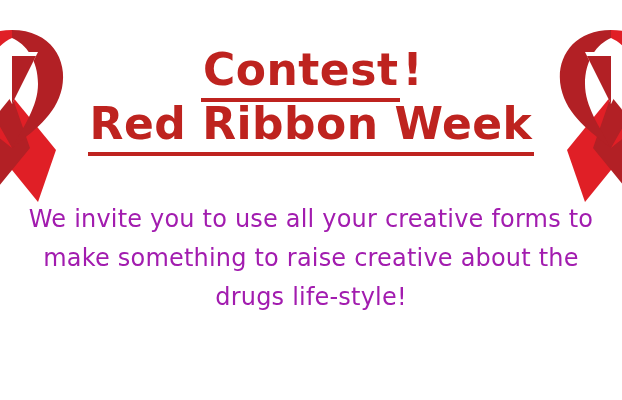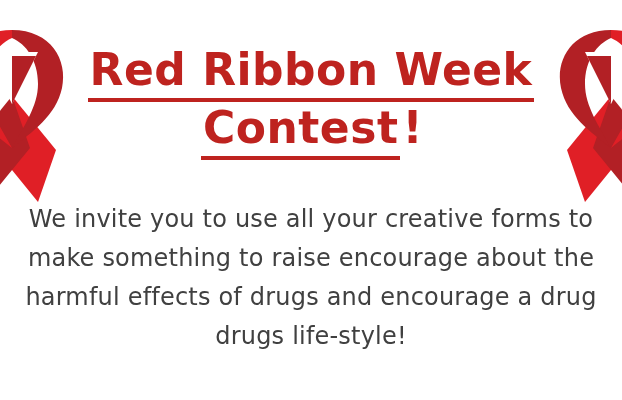--- a/index.html
+++ b/index.html
@@ -77,21 +77,21 @@
     left: 2px;
   }
 
   
   .body-copy {
     position: absolute;
     left: 11px;
     top: 200px;
     width: 600px;
     text-align: center;
-    color: #404040;
+    color: #a21caf;
     font-family: "DejaVu Sans", sans-serif;
     font-size: 24px;
     line-height: 39px;
     letter-spacing: 0.2px;
     font-weight: normal;
   }
   .body-line { display: block; white-space: nowrap; }
 </style>
 </head>
 <body>
@@ -124,24 +124,23 @@
       <path d="M60 8 C99 8 116 38 110 66 C104 94 80 110 60 126
                C72 104 86 84 86 62 C86 38 74 22 60 16 Z" fill="#B22025"></path>
       <path d="M60 8 C21 8 4 38 10 66 C16 94 40 110 60 126
                C48 104 34 84 34 62 C34 38 46 22 60 16 Z" fill="#E01F26"></path>
       <path d="M34 30 L86 30 L60 82 Z" fill="#FFFFFF"></path>
       <path d="M60 34 L84 34 L60 82 Z" fill="#B22025"></path>
     </svg>
   </div>
 
   <div class="headline-block">
+    <span class="headline-line headline-line-2"><span class="ul-wrap">Contest</span><span class="bang">!</span></span>
     <span class="headline-line headline-line-1"><span class="ul-wrap">Red Ribbon Week</span></span>
-    <span class="headline-line headline-line-2"><span class="ul-wrap">Contest</span><span class="bang">!</span></span>
   </div>
 
   <div class="body-copy">
     <span class="body-line">We invite you to use all your creative forms to</span>
-    <span class="body-line">make something to raise encourage about the</span>
-    <span class="body-line">harmful effects of drugs and encourage a drug</span>
+    <span class="body-line">make something to raise creative about the</span>
     <span class="body-line">drugs life-style!</span>
   </div>
 
 </div>
 
 </body></html>

